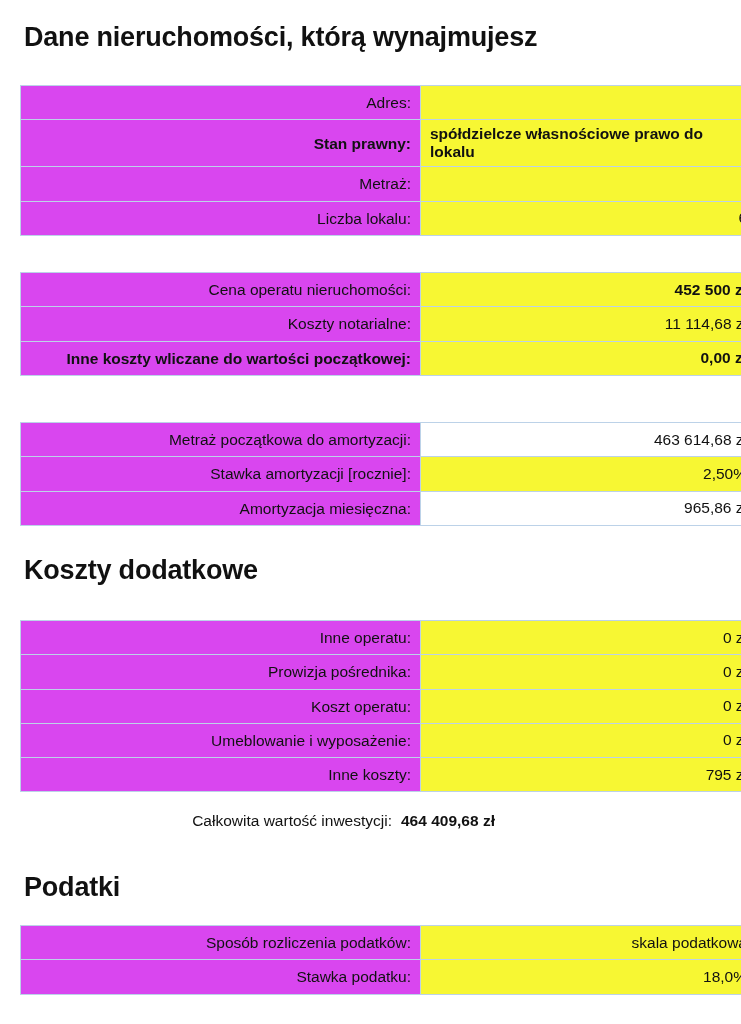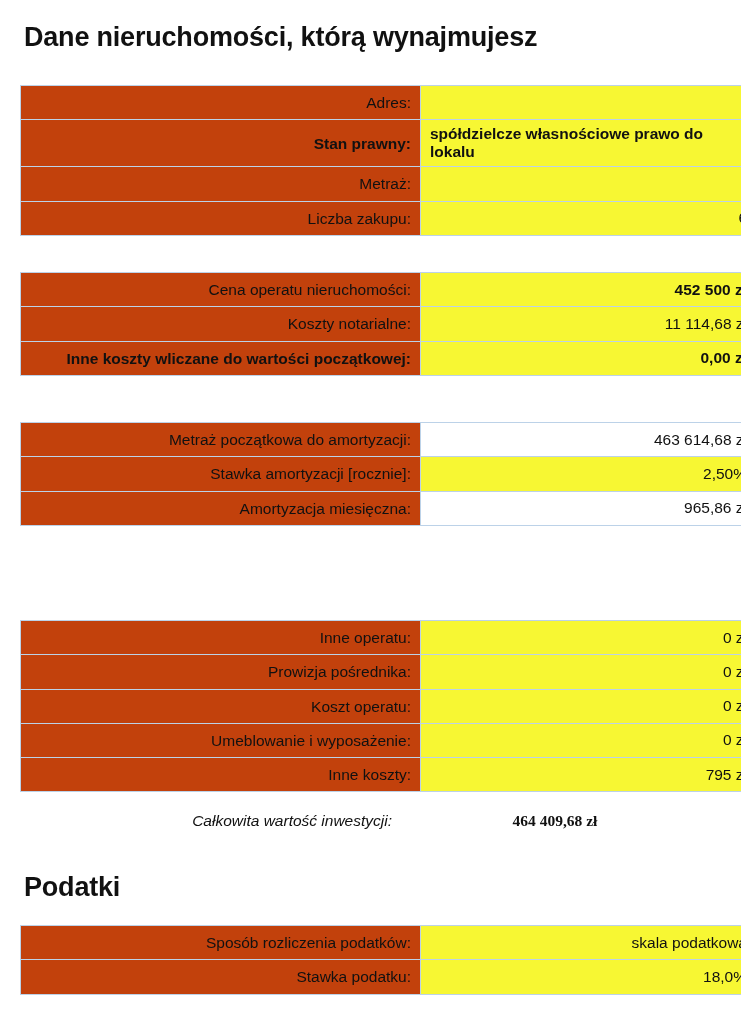--- a/index.html
+++ b/index.html
@@ -43,21 +43,21 @@
   table.grid td {
     border: 1px solid #bcd2e8;
     font-size: 15.5px;
     padding: 5px 9px;
     vertical-align: middle;
     height: 20px;
   }
   td.label {
     width: 381px;
     text-align: right;
-    background: #c2410c;
+    background: #d946ef;
     color: #111111;
     line-height: 1.5;
   }
   td.value {
     width: 317px;
     background: #f7f733;
     color: #111111;
   }
   td.value.num {
     text-align: right;
@@ -75,30 +75,28 @@
     left: 20px;
     width: 700px;
     font-size: 15.5px;
   }
   .total-row .tlabel {
     display: inline-block;
     width: 381px;
     text-align: right;
     box-sizing: border-box;
     padding-right: 9px;
-    font-style: italic;
   }
   .total-row .tvalue {
     display: inline-block;
     width: 317px;
-    text-align: center;
+    text-align: left;
     box-sizing: border-box;
     padding-right: 9px;
     font-weight: bold;
-    font-family: Liberation Serif, serif;
   }
 
   
   #table-property { top: 85px; }
   #table-purchase { top: 272px; }
   #table-amortization { top: 422px; }
   #table-extra { top: 620px; }
   #table-taxes { top: 925px; }
   #row-total { top: 812px; }
 </style>
@@ -117,21 +115,21 @@
       </tr>
       <tr class="tall-row">
         <td class="label">Stan prawny:</td>
         <td class="value">spółdzielcze własnościowe prawo do lokalu</td>
       </tr>
       <tr>
         <td class="label">Metraż:</td>
         <td class="value"></td>
       </tr>
       <tr>
-        <td class="label">Liczba zakupu:</td>
+        <td class="label">Liczba lokalu:</td>
         <td class="value num">6</td>
       </tr>
     </tbody>
   </table>
 
   <table class="grid" id="table-purchase">
     <tbody>
       <tr>
         <td class="label">Cena operatu nieruchomości:</td>
         <td class="value num bold">452 500 zł</td>
@@ -157,20 +155,21 @@
         <td class="label">Stawka amortyzacji [rocznie]:</td>
         <td class="value num">2,50%</td>
       </tr>
       <tr>
         <td class="label">Amortyzacja miesięczna:</td>
         <td class="value num plain">965,86 zł</td>
       </tr>
     </tbody>
   </table>
 
+  <h1 class="section-title title-2">Koszty dodatkowe</h1>
 
   <table class="grid" id="table-extra">
     <tbody>
       <tr>
         <td class="label">Inne operatu:</td>
         <td class="value num">0 zł</td>
       </tr>
       <tr>
         <td class="label">Prowizja pośrednika:</td>
         <td class="value num">0 zł</td>

